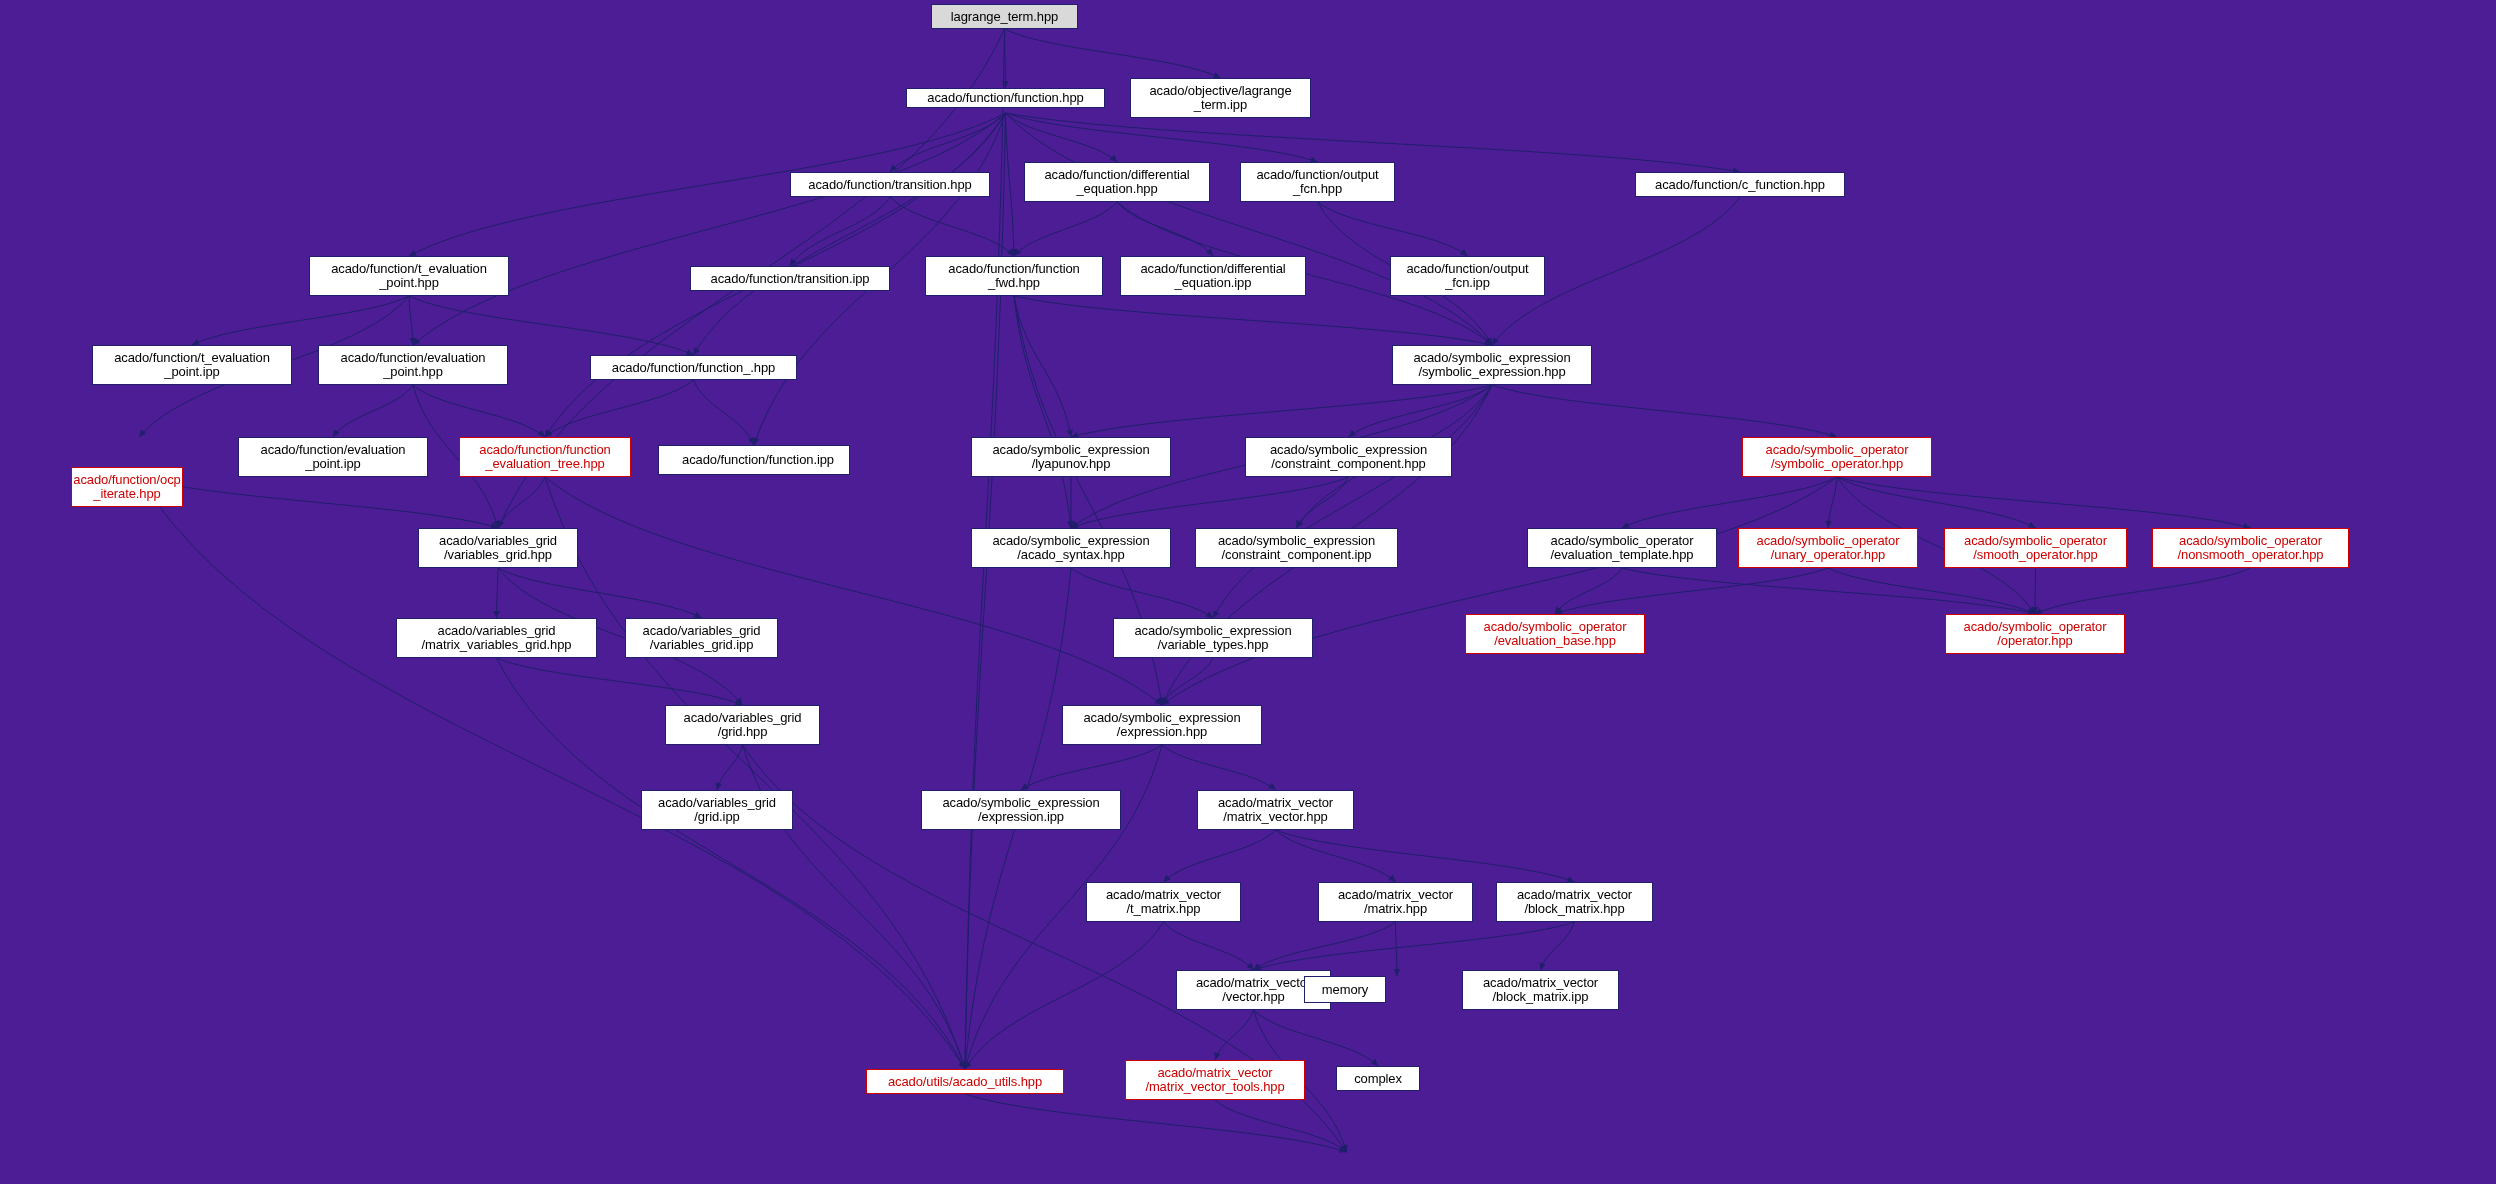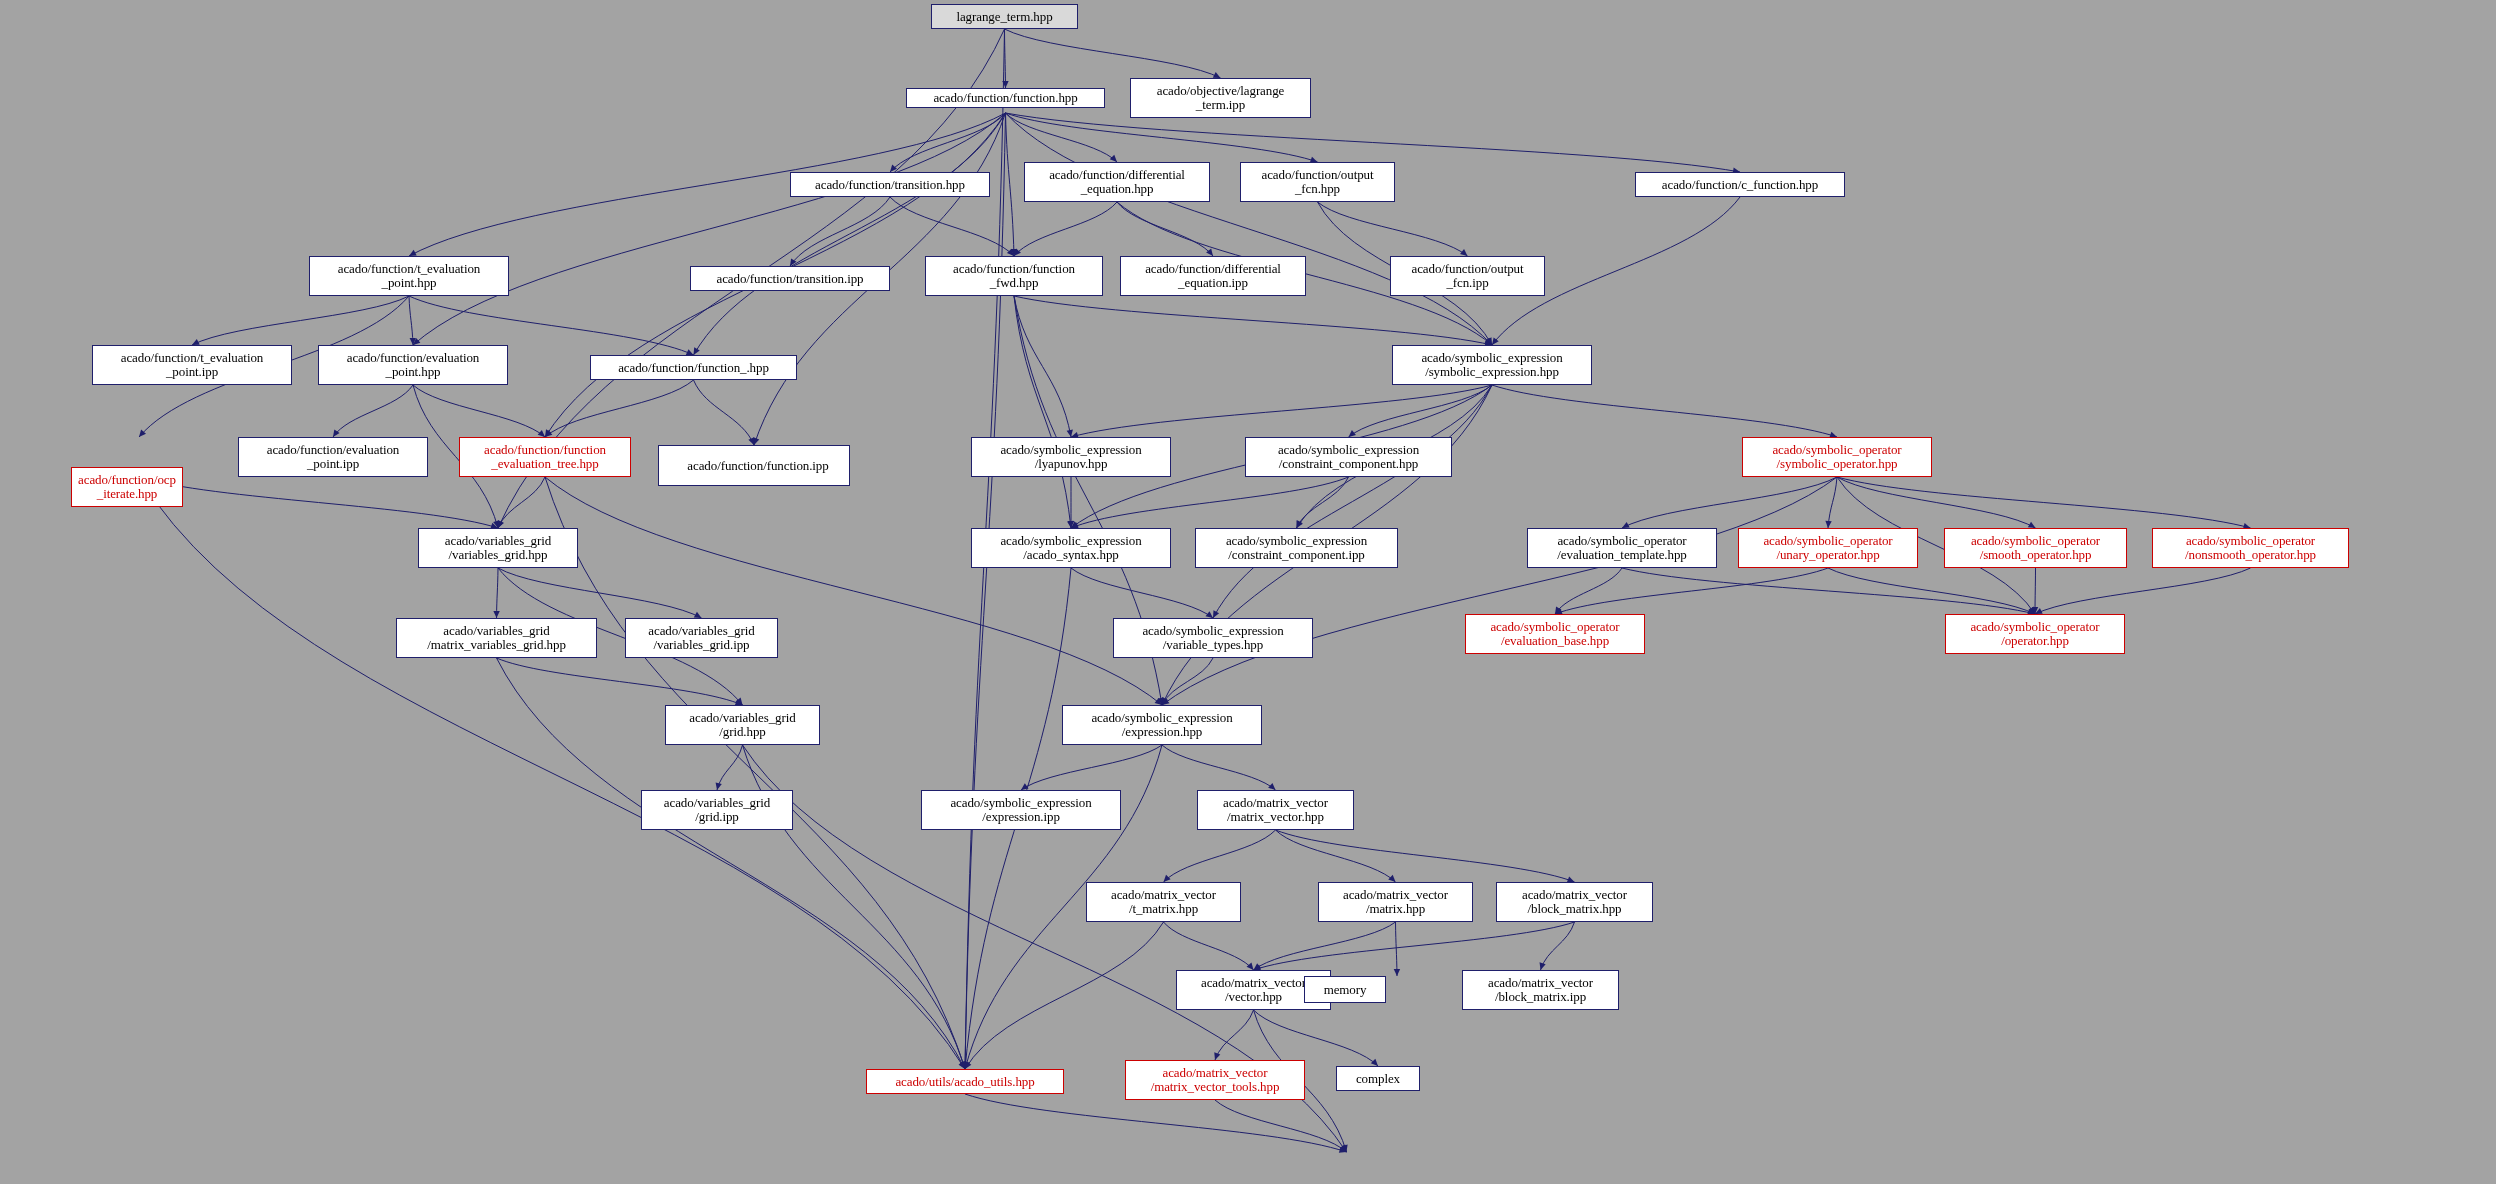--- a/index.html
+++ b/index.html
@@ -4,22 +4,22 @@
 <style>
   html, body {
     margin: 0;
     padding: 0;
     background: #ffffff;
   }
   #canvas {
     position: relative;
     width: 2496px;
     height: 1184px;
-    background: #a3a3a3;
-    font-family: Liberation Serif, serif;
+    background: #4c1d95;
+    font-family: Liberation Sans, sans-serif;
     overflow: hidden;
   }
   #edges {
     position: absolute;
     left: 0;
     top: 0;
     width: 2496px;
     height: 1184px;
     pointer-events: none;
   }
@@ -266,21 +266,21 @@
 _point.hpp</span></div>
     <div class="node" style="left: 590px; top: 355px; width: 207px; height: 25px;"><span>acado/function/function_.hpp</span></div>
     <div class="node" style="left: 1392px; top: 345px; width: 200px; height: 40px;"><span>acado/symbolic_expression
 /symbolic_expression.hpp</span></div>
     <div class="node red" style="left: 71px; top: 437px; width: 112px; height: 40px; margin-top: 30px;"><span>acado/function/ocp
 _iterate.hpp</span></div>
     <div class="node" style="left: 238px; top: 437px; width: 190px; height: 40px;"><span>acado/function/evaluation
 _point.ipp</span></div>
     <div class="node red" style="left: 459px; top: 437px; width: 172px; height: 40px;"><span>acado/function/function
 _evaluation_tree.hpp</span></div>
-    <div class="node" style="left: 658px; top: 445px; width: 192px; height: 41px; padding-left: 8px;"><span>acado/function/function.ipp</span></div>
+    <div class="node" style="left: 658px; top: 445px; width: 192px; height: 30px; padding-left: 8px;"><span>acado/function/function.ipp</span></div>
     <div class="node" style="left: 971px; top: 437px; width: 200px; height: 40px;"><span>acado/symbolic_expression
 /lyapunov.hpp</span></div>
     <div class="node" style="left: 1245px; top: 437px; width: 207px; height: 40px;"><span>acado/symbolic_expression
 /constraint_component.hpp</span></div>
     <div class="node red" style="left: 1742px; top: 437px; width: 190px; height: 40px;"><span>acado/symbolic_operator
 /symbolic_operator.hpp</span></div>
     <div class="node" style="left: 418px; top: 528px; width: 160px; height: 40px;"><span>acado/variables_grid
 /variables_grid.hpp</span></div>
     <div class="node" style="left: 971px; top: 528px; width: 200px; height: 40px;"><span>acado/symbolic_expression
 /acado_syntax.hpp</span></div>

